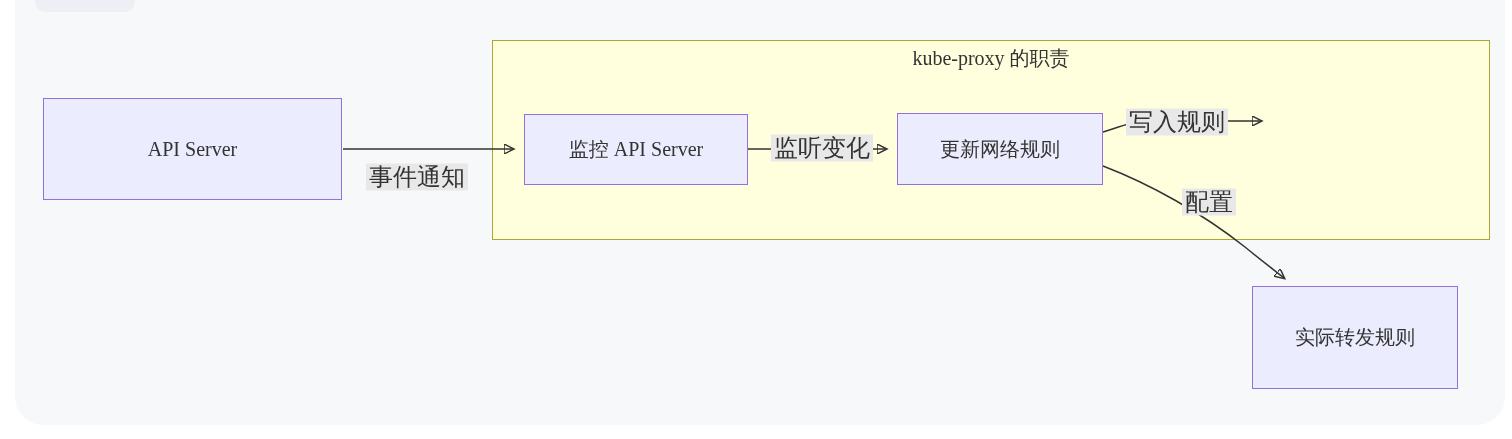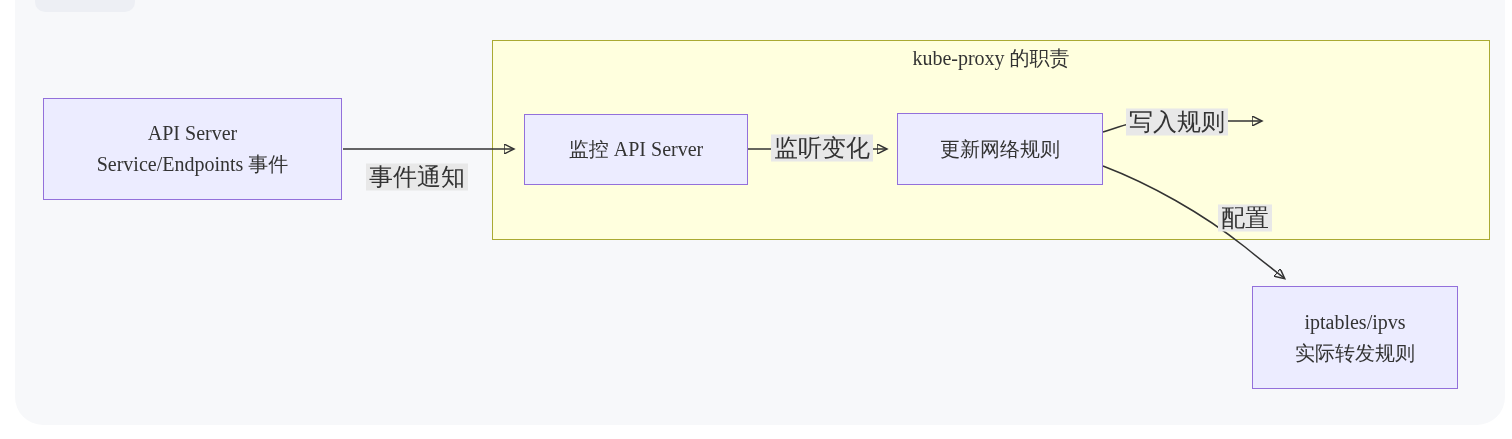--- a/index.html
+++ b/index.html
@@ -104,21 +104,21 @@
     background: var(--edge-label-bg);
     color: var(--text-color);
     font-size: 24px;
     line-height: 25px;
     padding: 1px 3px;
     white-space: nowrap;
   }
   #el-1 { left: 417px;  top: 150px; margin-top: 27px; }
   #el-2 { left: 822px;  top: 148px; }
   #el-3 { left: 1177px; top: 122px; }
-  #el-4 { left: 1209px; top: 218px; margin-left: 36px; }
+  #el-4 { left: 1209px; top: 202px; }
 </style>
 </head>
 <body>
 
 <div class="stage">
 
   <div class="panel"></div>
   <div class="ghost-tab"></div>
 
   <div class="cluster"></div>
@@ -136,30 +136,28 @@
     <path d="M1103,166 C1150,184 1202,213 1245,247 C1262,261 1274,270 1284,278" marker-end="url(#arrow)"></path>
   </svg>
 
   <div class="edge-label" id="el-1">事件通知</div>
   <div class="edge-label" id="el-2">监听变化</div>
   <div class="edge-label" id="el-3">写入规则</div>
   <div class="edge-label" id="el-4">配置</div>
 
   <div class="node" id="n-api">
     <span>API Server</span>
-    <span>Service/Endpoints 事件</span>
   </div>
 
   <div class="node" id="n-watch">
     <span>监控 API Server</span>
   </div>
 
   <div class="node" id="n-update">
     <span>更新网络规则</span>
   </div>
 
 
   <div class="node" id="n-ipt">
-    <span>iptables/ipvs</span>
     <span>实际转发规则</span>
   </div>
 
 </div>
 
 </body></html>

